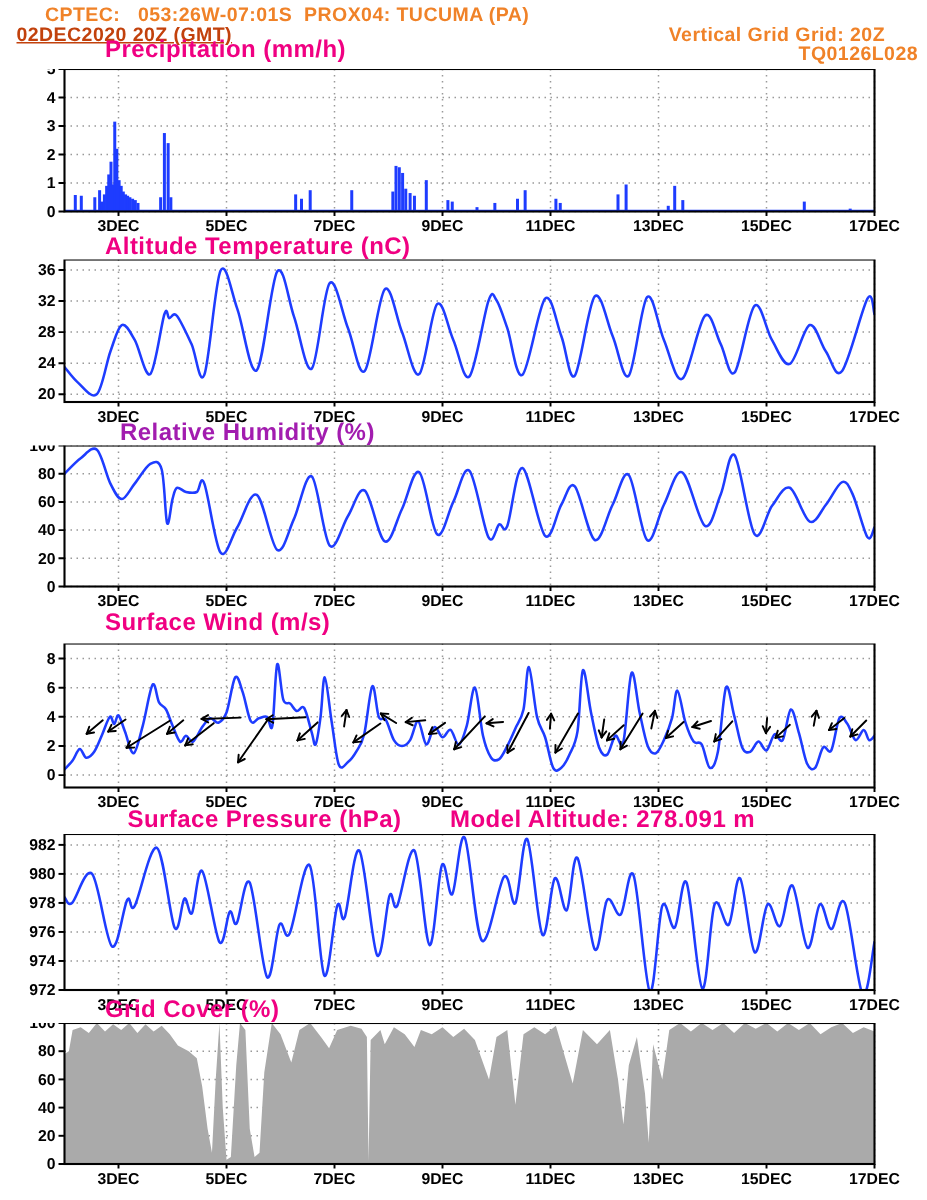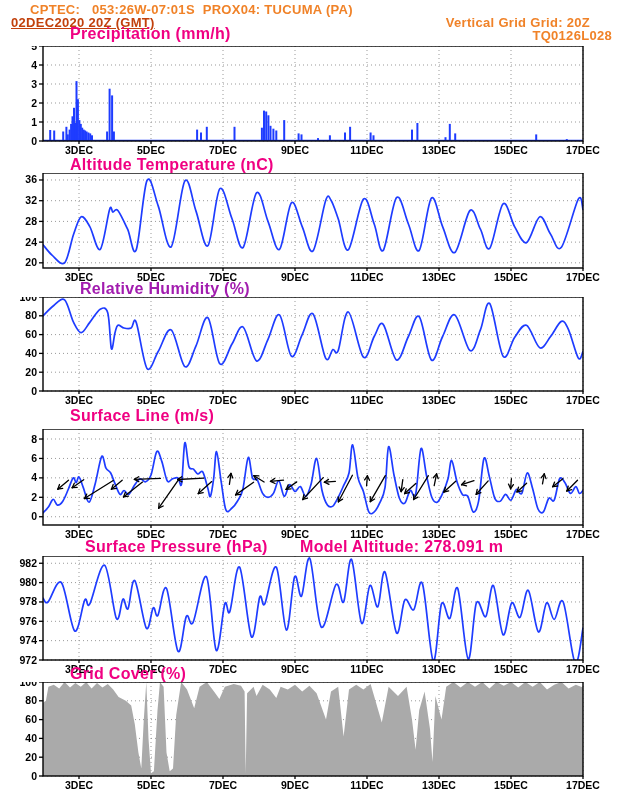--- a/index.html
+++ b/index.html
@@ -27,21 +27,21 @@
 <body>
 
 <div class="hdr" style="left: 30px; top: 3px; color: rgb(240, 130, 40);">CPTEC:   053:26W-07:01S  PROX04: TUCUMA (PA)</div>
 <div class="hdr" style="left: 11px; top: 16px; color: #c2410c; text-decoration: underline;">02DEC2020 20Z (GMT)</div>
 <div class="hdr" style="right: 28px; top: 16px; color: rgb(240, 130, 40);">Vertical Grid Grid: 20Z</div>
 <div class="hdr" style="right: 6px; top: 29px; color: rgb(240, 130, 40);">TQ0126L028</div>
 
 <div class="chart-title" id="title-0" style="color: rgb(240, 0, 130); top: 28px; left: 70px;">Precipitation (mm/h)</div>
 <div class="chart-title" id="title-1" style="color: rgb(240, 0, 130); top: 159px; left: 70px;">Altitude Temperature (nC)</div>
 <div class="chart-title" id="title-2" style="color: #a21caf; top: 283px; left: 80px;">Relative Humidity (%)</div>
-<div class="chart-title" id="title-3" style="color: rgb(240, 0, 130); top: 410px; left: 70px;">Surface Line (m/s)</div>
+<div class="chart-title" id="title-3" style="color: rgb(240, 0, 130); top: 410px; left: 70px;">Surface Wind (m/s)</div>
 <div class="chart-title" id="title-4" style="color: rgb(240, 0, 130); top: 541px; left: 85px;">Surface Pressure (hPa)</div>
 <div class="chart-title" id="title-4b" style="color: rgb(240, 0, 130); top: 541px; left: 300px;">Model Altitude: 278.091 m</div>
 <div class="chart-title" id="title-5" style="color: rgb(240, 0, 130); top: 668px; left: 70px;">Grid Cover (%)</div>
 
 <svg class="chart" id="chart-0" width="618" height="113" viewBox="0 0 618 113" style="top: 46px;">
     <defs>
       <clipPath id="clip0">
         <rect x="43" y="0" width="540" height="95"></rect>
       </clipPath>
     </defs>

